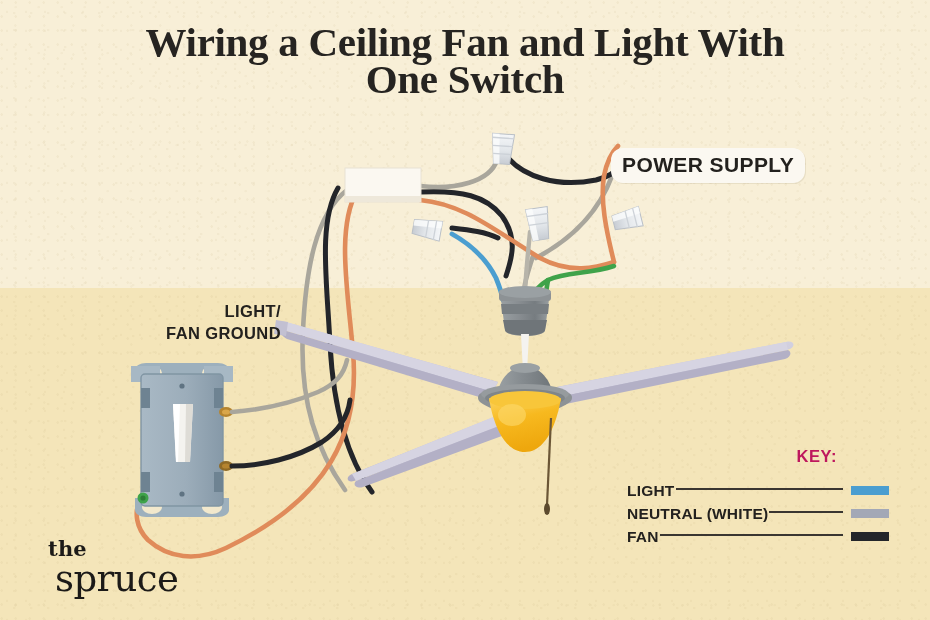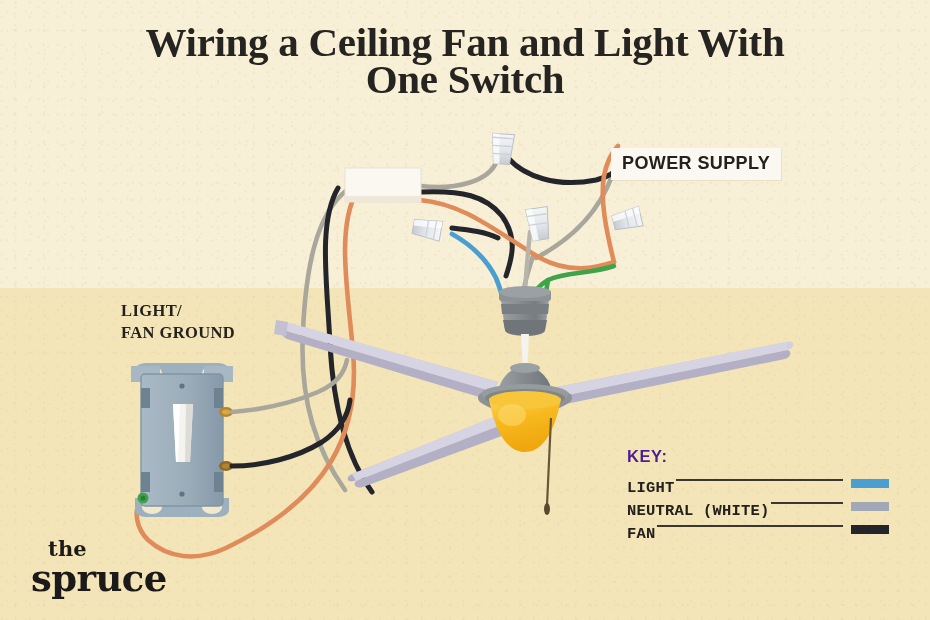--- a/index.html
+++ b/index.html
@@ -68,54 +68,53 @@
     position: absolute;
     font-weight: bold;
     color: #23211e;
     letter-spacing: 0.4px;
   }
   #power-supply-label {
     left: 611px;
     top: 148px;
     background: #fbf8f1;
     padding: 5px 11px 6px 11px;
-    font-size: 18px;
+    font-size: 21px;
     box-shadow: 1px 1px 0 rgba(120,105,70,0.12);
+    border-radius: 12px;
   }
   #switch-label {
     left: 121px;
     top: 300px;
     width: 160px;
-    text-align: left;
+    text-align: right;
     font-size: 16.5px;
     line-height: 22px;
-    font-family: Liberation Serif, serif;
   }
 
   
   #key {
     position: absolute;
     left: 627px;
     top: 447px;
     width: 262px;
   }
   #key-title {
-    text-align: left;
+    text-align: right;
     font-weight: bold;
     font-size: 16.5px;
     letter-spacing: 0.6px;
-    color: #4c1d95;
+    color: #be185d;
     margin-bottom: 13px;
     padding-right: 52px;
   }
   .key-row {
     display: flex;
-    align-items: flex-start;
+    align-items: center;
     height: 23px;
-    font-family: Liberation Mono, monospace;
   }
   .key-label {
     font-size: 15.5px;
     font-weight: bold;
     color: #23211e;
     letter-spacing: 0.2px;
     white-space: nowrap;
   }
   .key-leader {
     flex: 1 1 auto;
@@ -147,24 +146,25 @@
   }
   #logo .the {
     font-size: 21px;
     display: block;
     margin-left: 17px;
     letter-spacing: 0.2px;
     font-weight: bold;
   }
   #logo .spruce {
     font-size: 37px;
-    font-weight: bold;
+    font-weight: normal;
     display: block;
     letter-spacing: -0.6px;
     margin-top: 1px;
+    margin-left: 24px;
   }
 </style>
 </head>
 <body>
 
 <div id="canvas">
 
   <div class="bg-top"></div>
   <div class="bg-bottom"></div>
   <div class="grain"></div>

